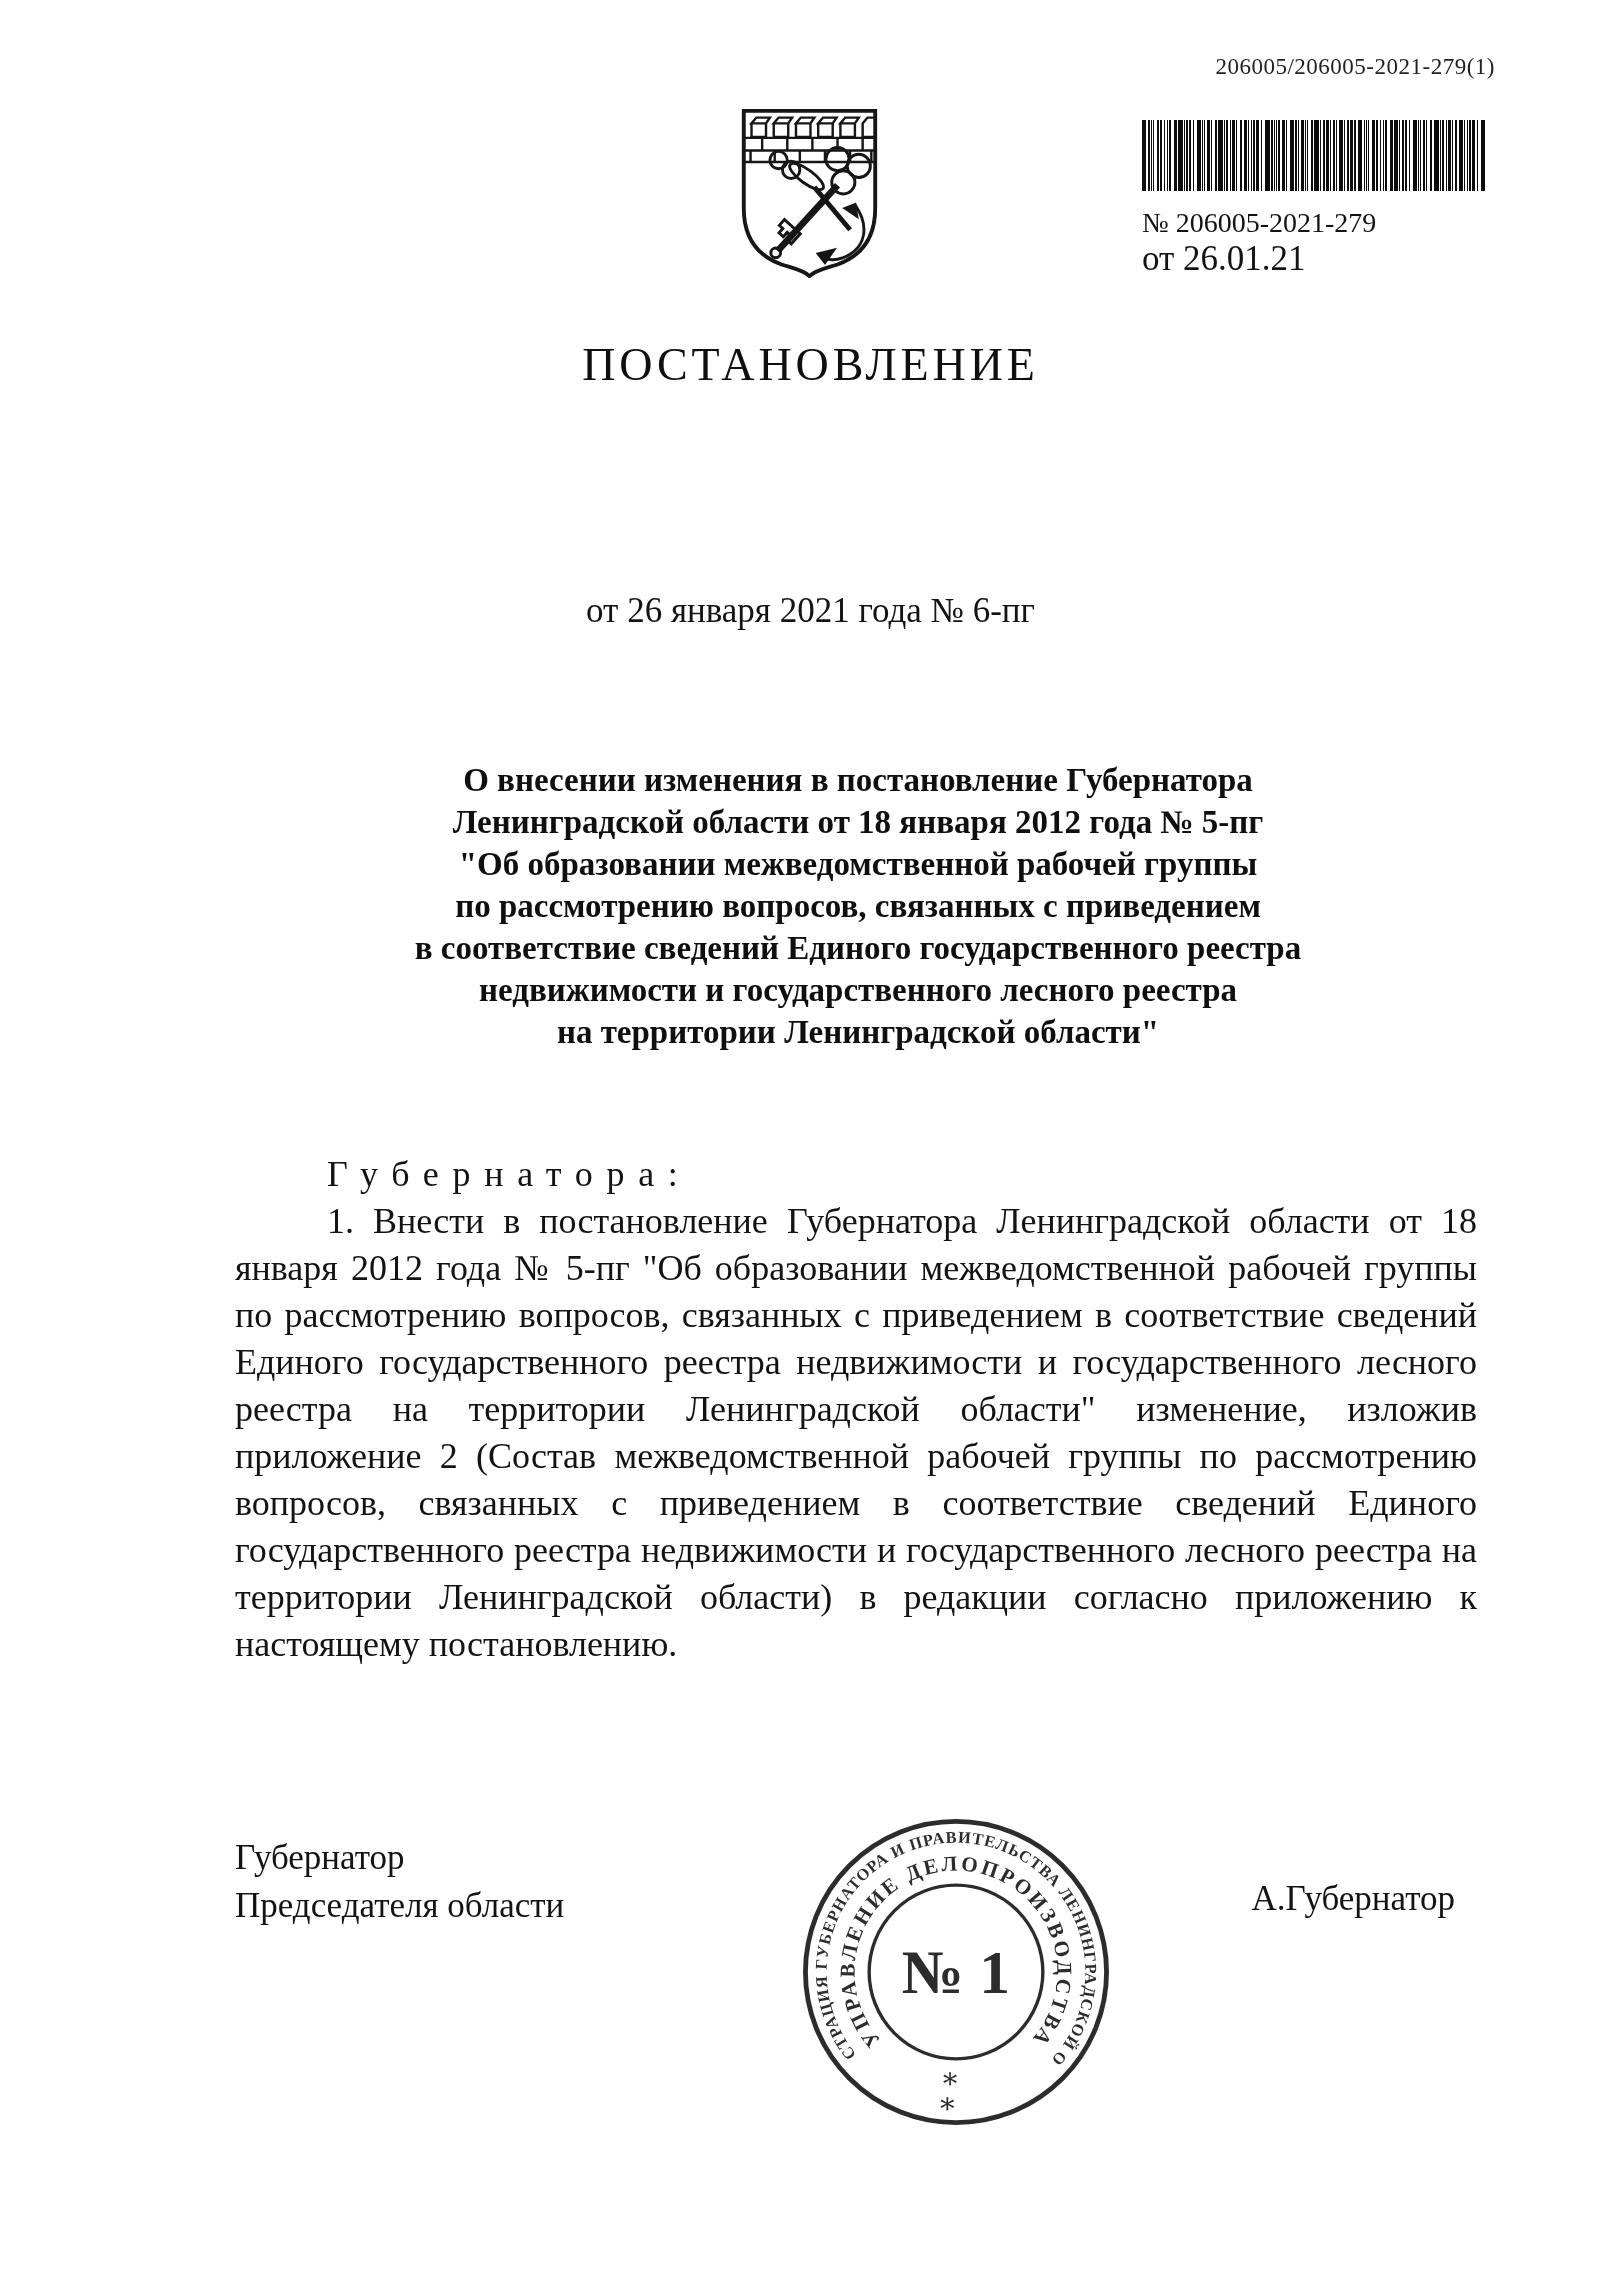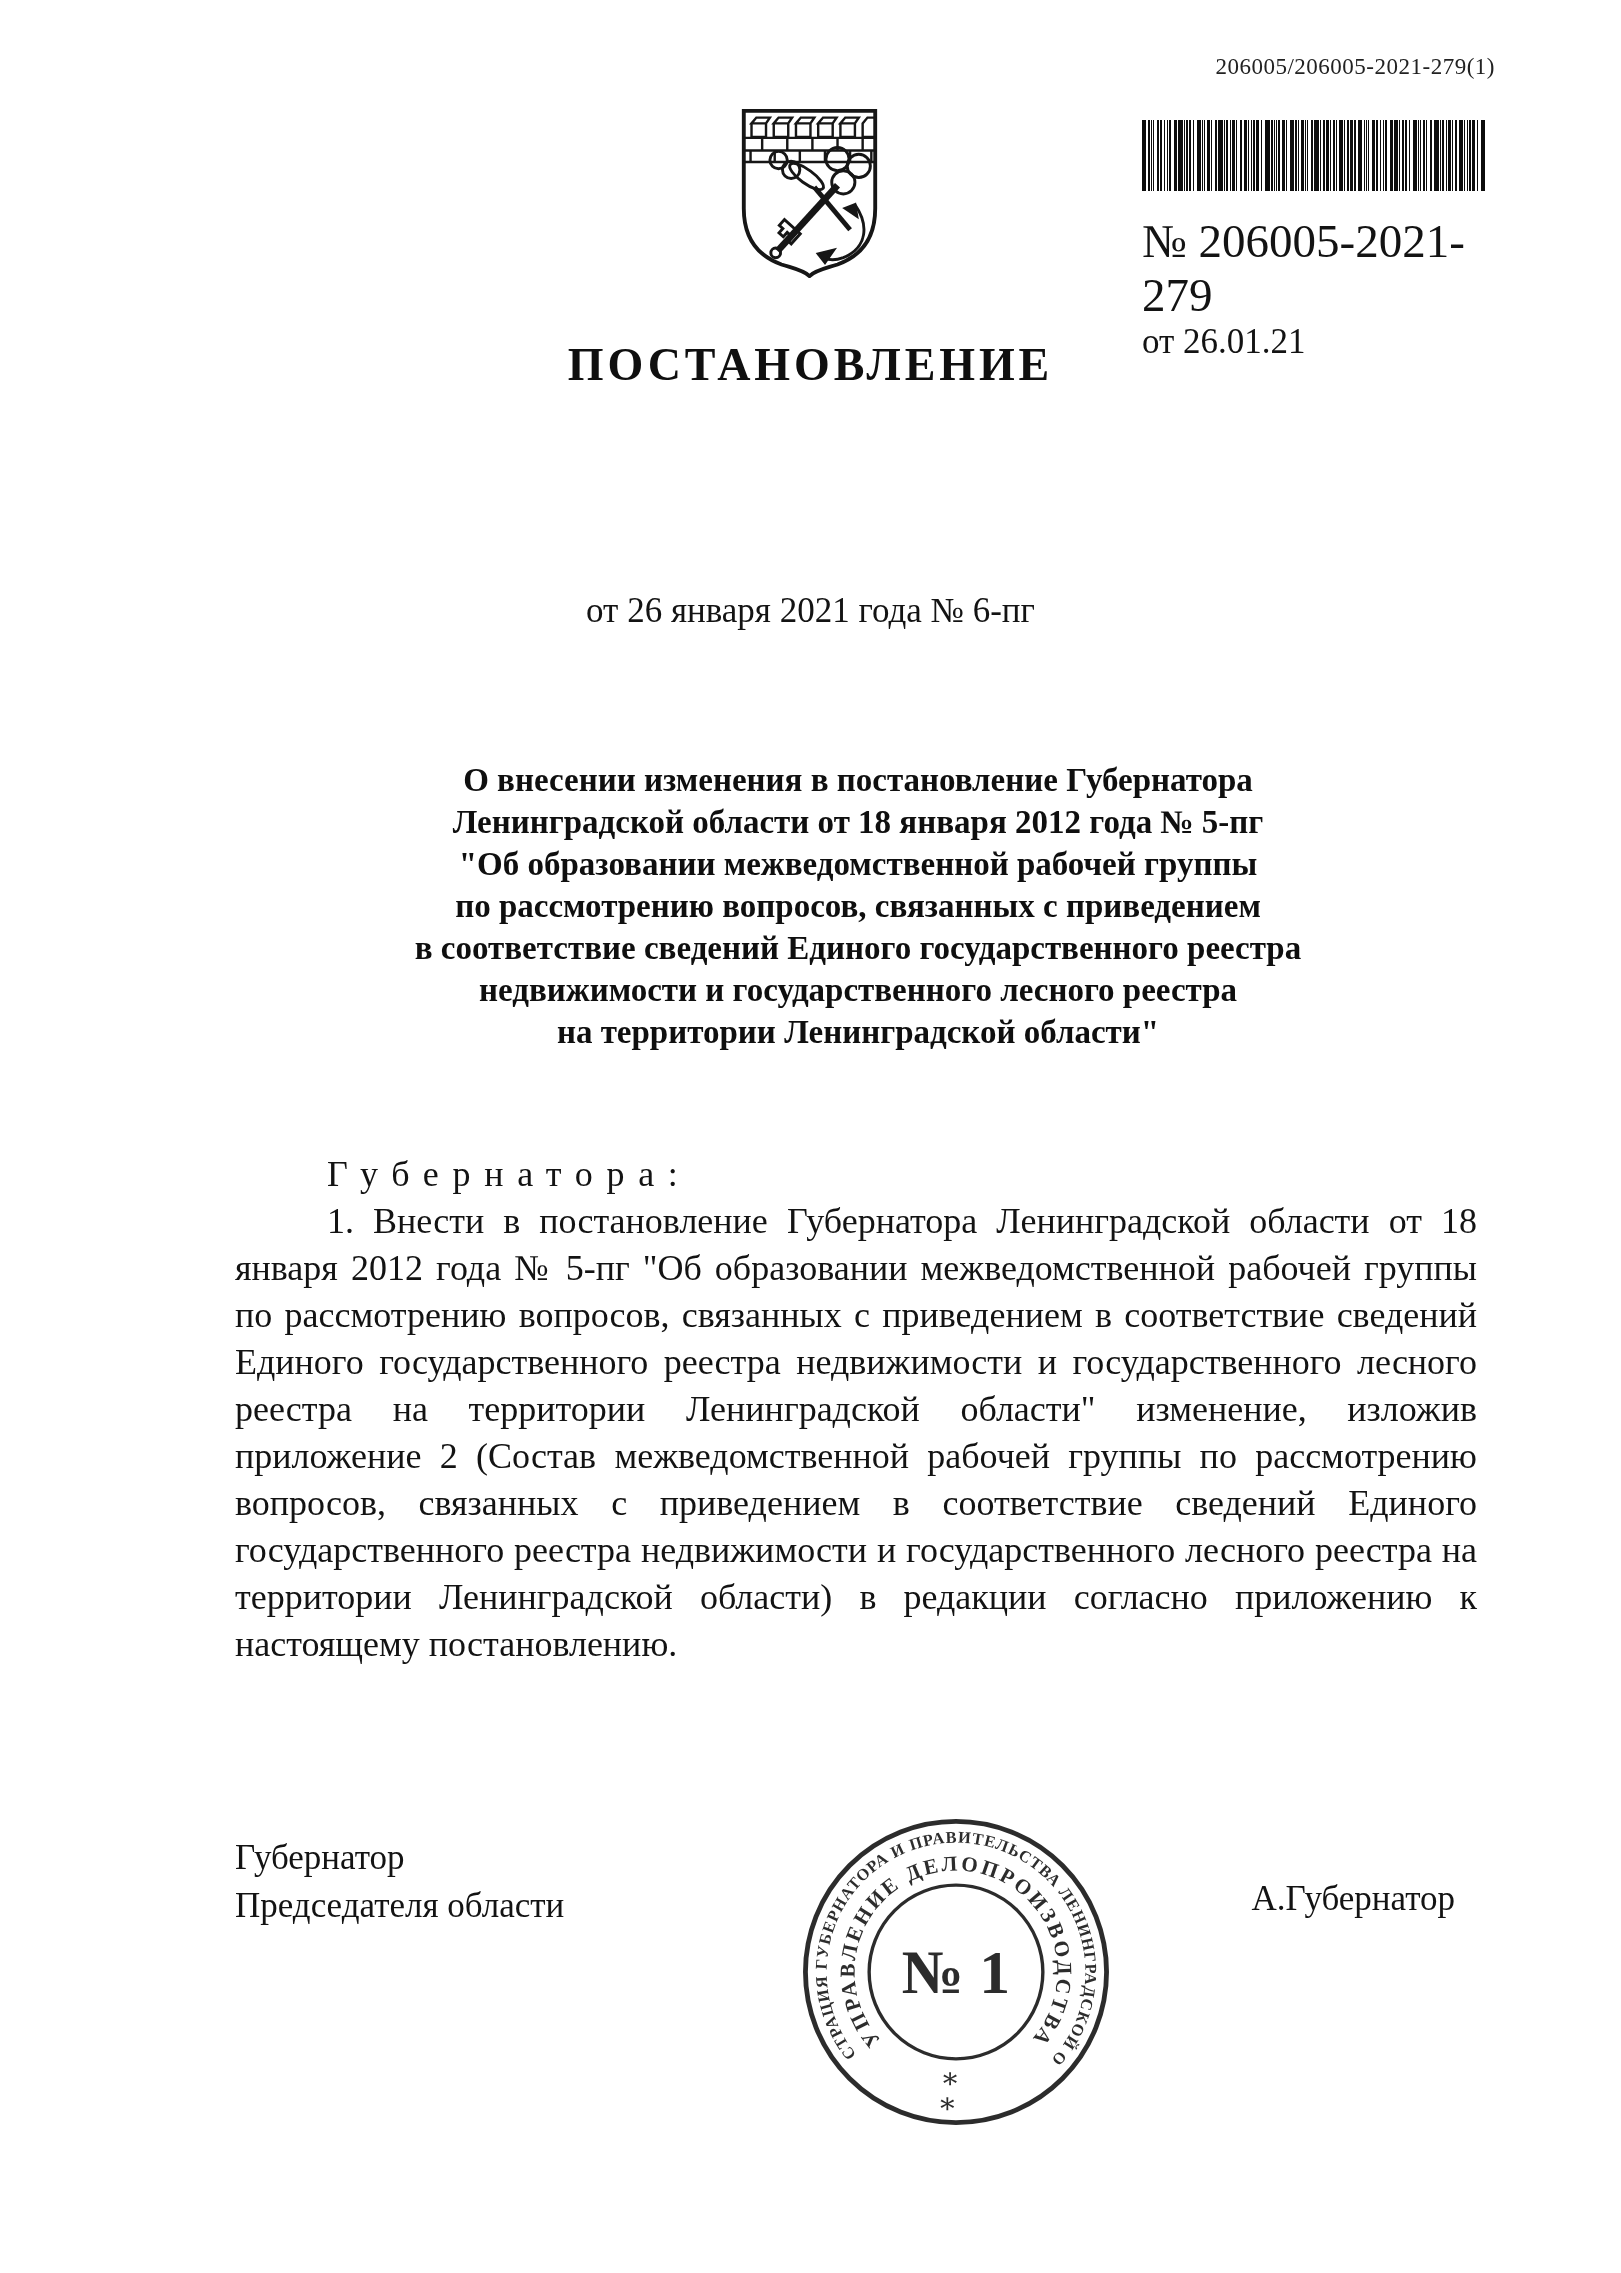--- a/index.html
+++ b/index.html
@@ -16,26 +16,26 @@
     font-size:23px;letter-spacing:0.5px;color:#222;
   }
   
   .emblem{position:absolute;left:737px;top:106px;width:145px;height:172px;}
   .emblem svg{width:100%;height:100%;}
   
   .barcode-block{position:absolute;left:1142px;top:120px;width:367px;}
   .barcode{display:flex;align-items:stretch;height:71px;width:348px;overflow:hidden;}
   .barcode .b{background:#0c0c0c;}
   .barcode .g{background:transparent;}
-  .barcode-number{margin-top:23px;font-size:47px;color:#131313;}
+  .barcode-number{margin-top:16px;font-size:28px;color:#131313;}
   .barcode-date{font-size:35px;color:#131313;}
   
   .title{
     position:absolute;left:0;top:338px;width:1621px;
-    text-align:center;font-size:46px;font-weight:bold;letter-spacing:3.9px;color:#0f0f0f;
+    text-align:center;font-size:46px;font-weight:normal;letter-spacing:3.9px;color:#0f0f0f;
   }
   .subtitle{
     position:absolute;left:0;top:436px;width:1621px;
     text-align:center;font-size:36px;font-weight:bold;letter-spacing:1px;color:#0f0f0f;
   }
   .date-line{
     position:absolute;left:0;top:591px;width:1621px;
     text-align:center;font-size:35px;color:#131313;
   }
   .subject{

